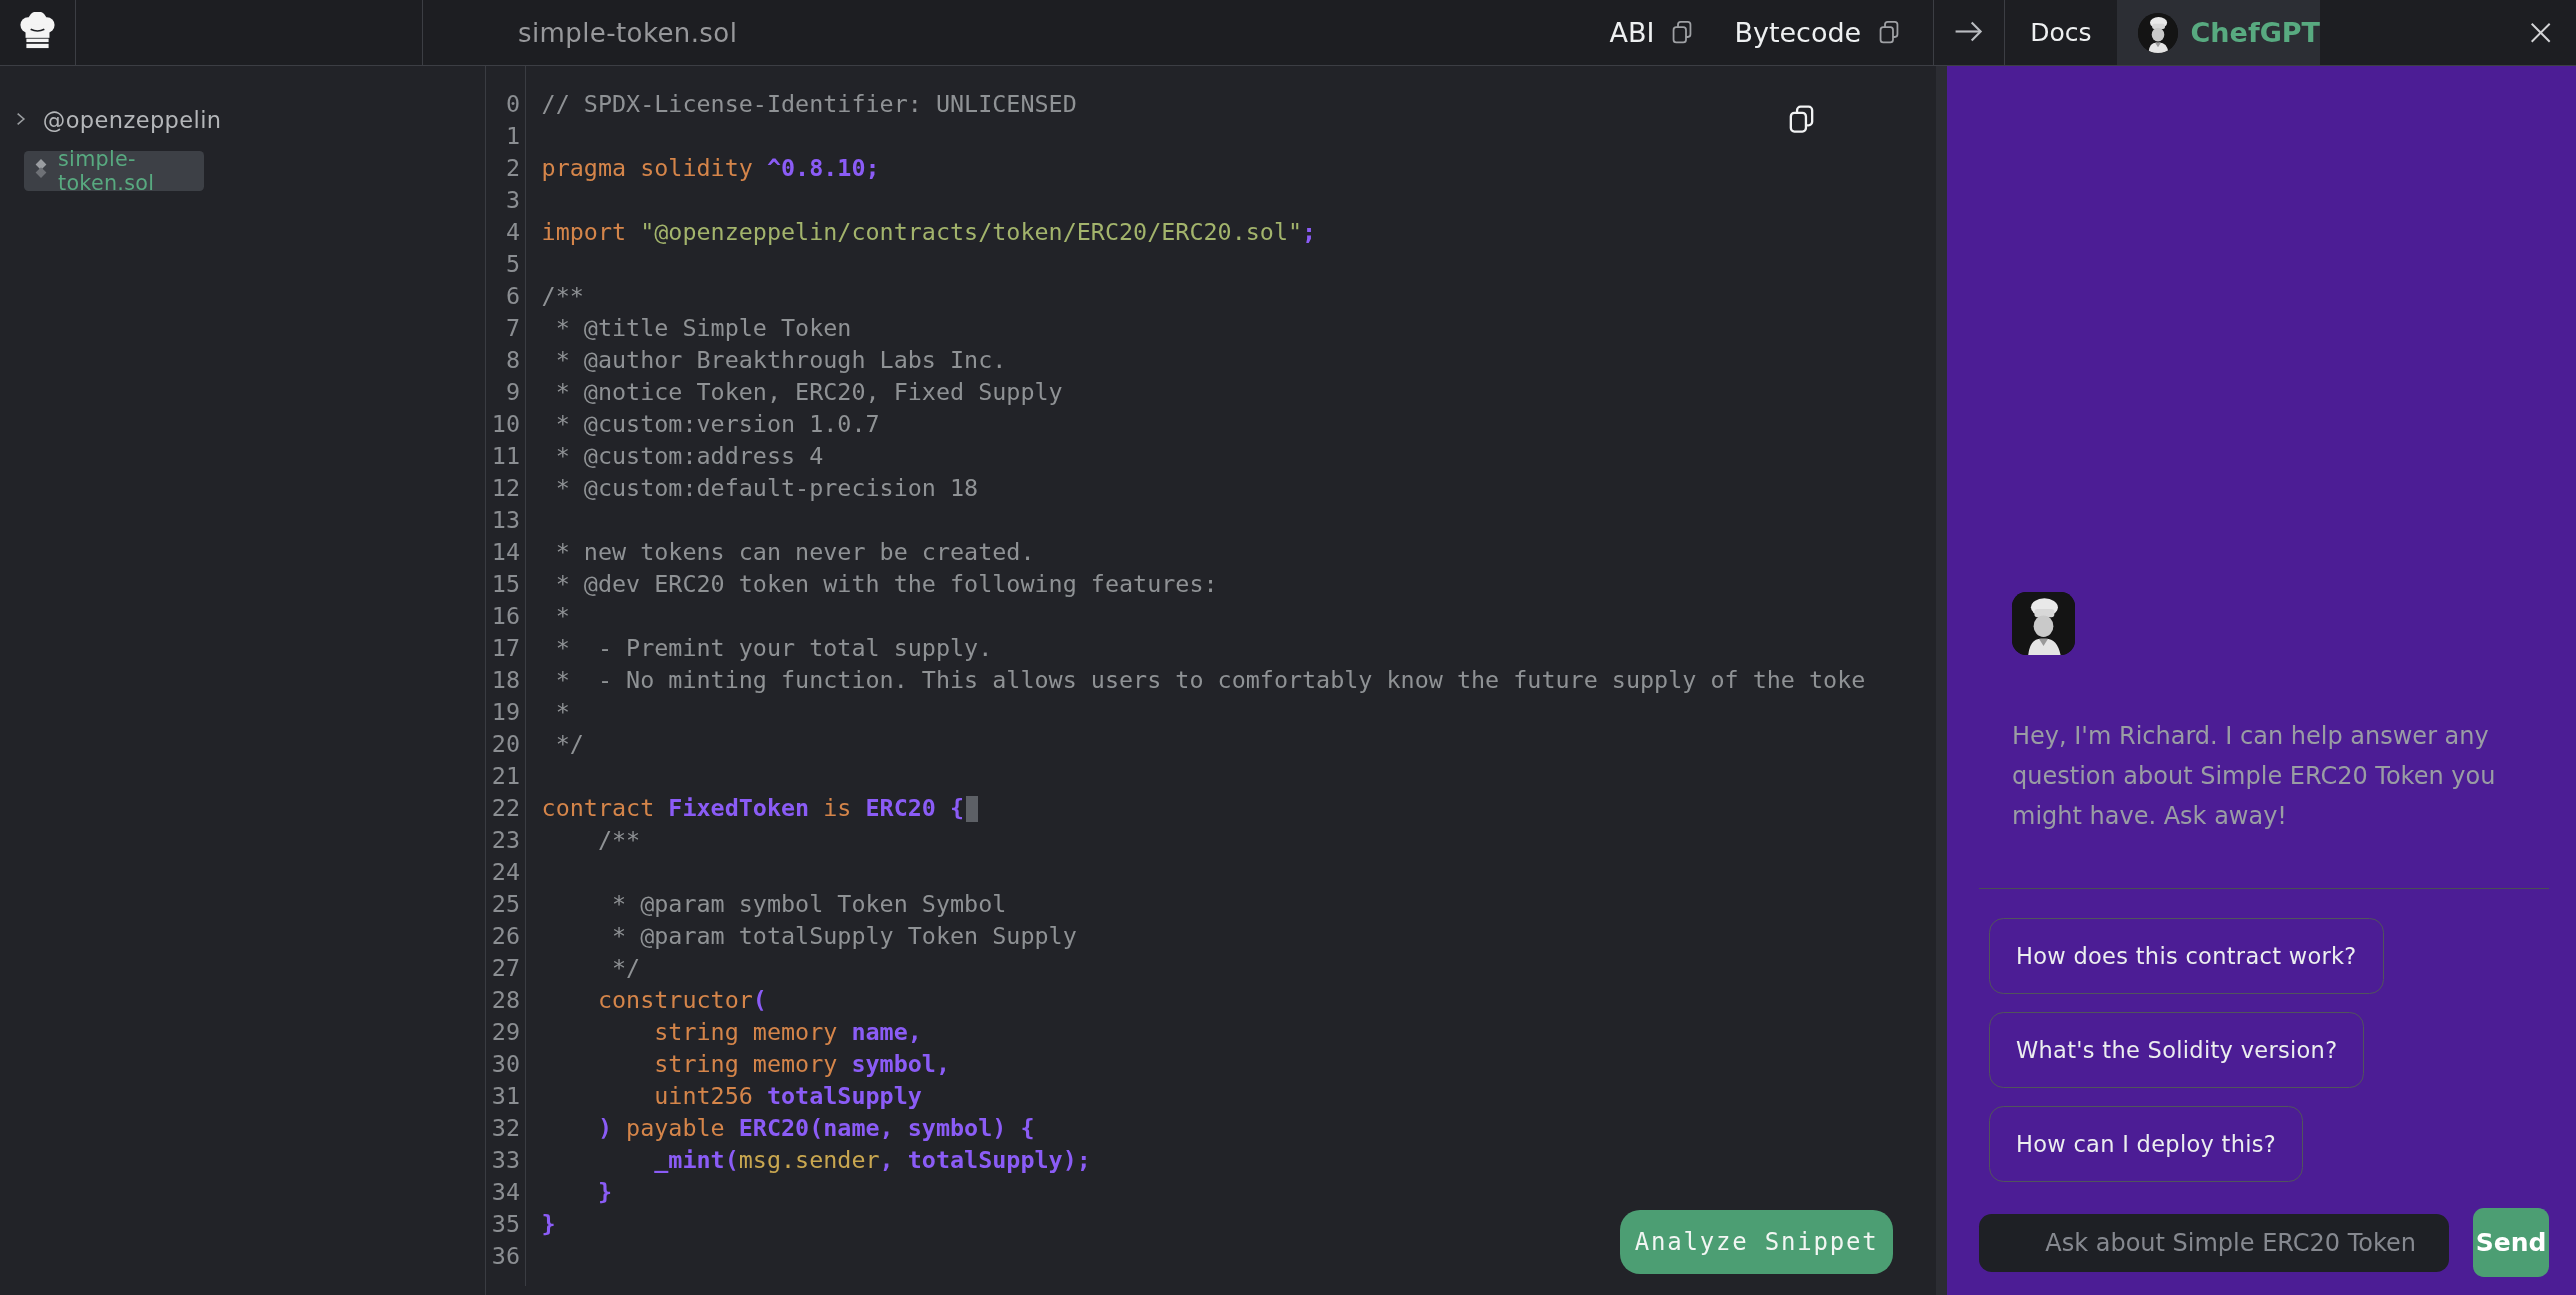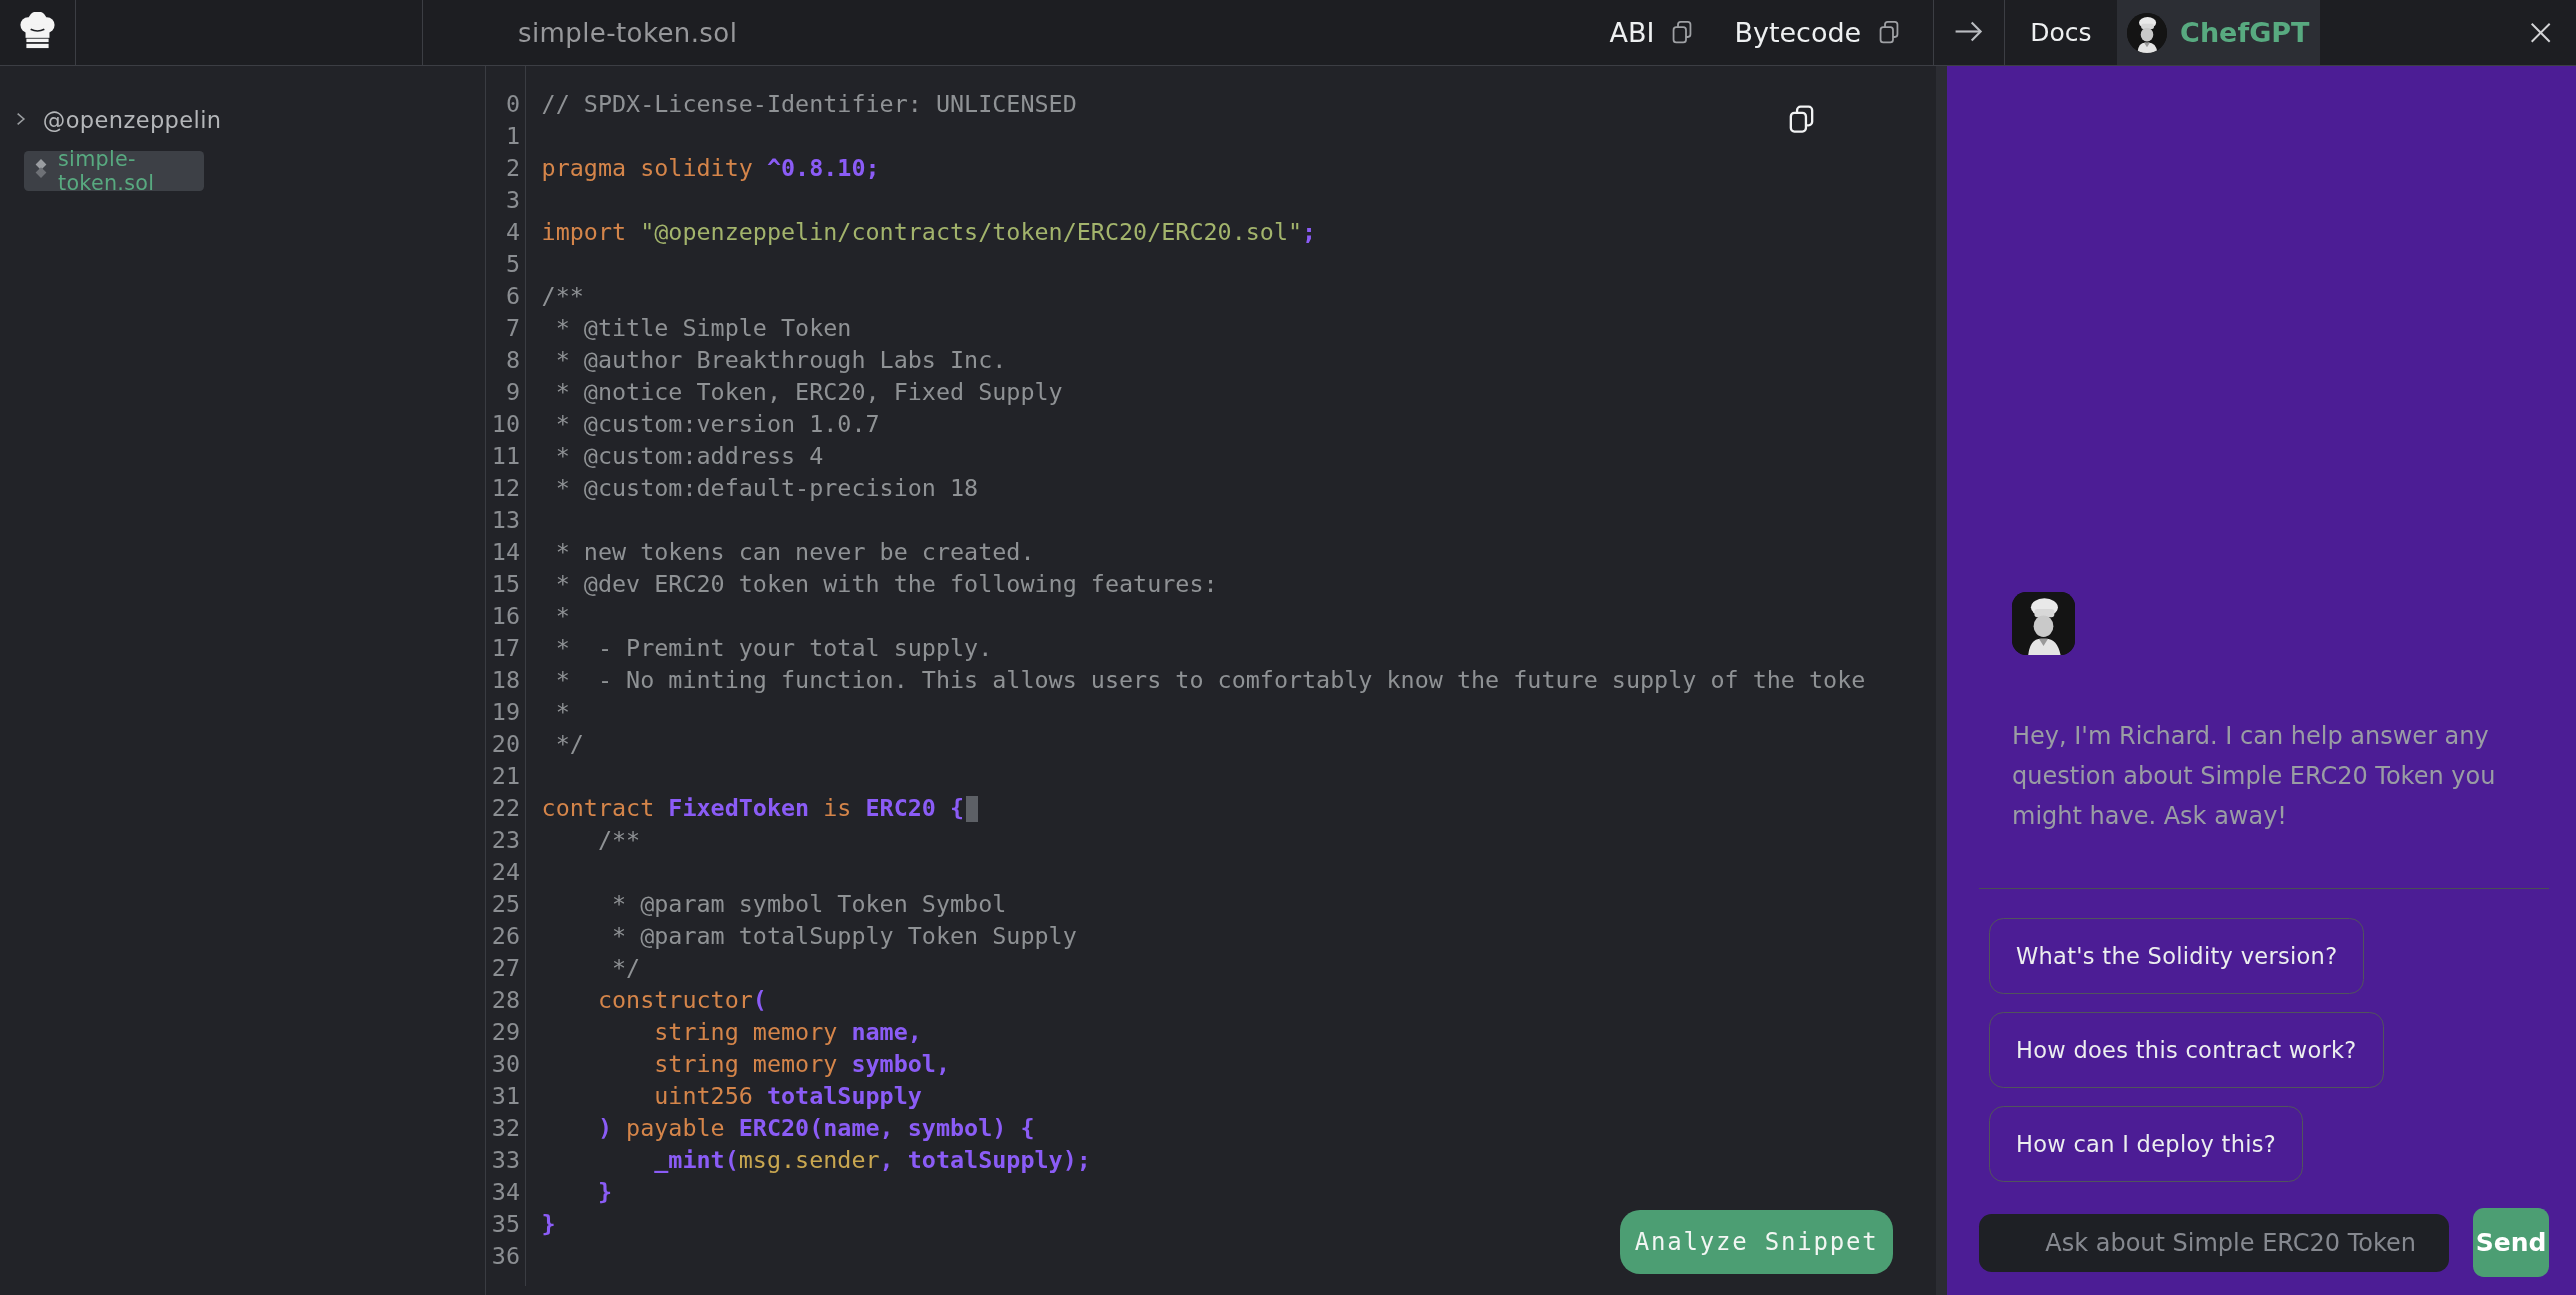--- a/index.html
+++ b/index.html
@@ -16,21 +16,21 @@
   .file-title { margin-left:95px; font-size:26px; color:#97989b; letter-spacing:0.4px; }
   .abi-group { display:flex; align-items:center; margin-right:32px; }
   .abi-group .lbl { font-size:27px; color:#eef0f1; font-weight:500; }
   .copy-btn { margin-left:16px; display:flex; align-items:center; cursor:pointer; }
   .gap40 { width:40px; }
   .vdiv { width:0.9px; background:#3c3e44; }
   .fwd-section { width:70px; display:flex; align-items:center; justify-content:center; cursor:pointer; }
   .docs-section { width:112px; display:flex; align-items:center; justify-content:center; cursor:pointer;
                   font-size:25px; color:#eef0f1; }
   .chefgpt-tab { width:203px; background:#2c2e34; display:flex; align-items:center;
-                 justify-content:center; gap:12.6px; cursor:pointer; }
+                 justify-content:flex-end; gap:12.6px; cursor:pointer; }
   .chefgpt-tab .tab-label { font-size:27px; font-weight:600; color:#58aa80; }
   .tab-avatar { width:40px; height:40px; border-radius:50%; overflow:hidden; background:#151515; flex:none; }
   .top-rest { flex:none; width:256px; display:flex; align-items:center; justify-content:flex-end;
               padding-right:23.4px; }
   .close-btn { cursor:pointer; display:flex; align-items:center; }
 
   
   .main { display:flex; height:1230px; }
 
   
@@ -350,22 +350,22 @@
         <ellipse cx="36" cy="17" rx="15" ry="10" fill="#e9e9e9"></ellipse>
         <rect x="25" y="19" width="22" height="9" rx="3" fill="#d8d8d8"></rect>
         <ellipse cx="35" cy="38" rx="11" ry="12" fill="#c9c9c9"></ellipse>
         <path d="M18 70 Q20 50 35 52 Q50 50 54 70 Z" fill="#e4e4e4"></path>
         <path d="M30 52 L35 60 L40 52 Z" fill="#9a9a9a"></path>
       </svg>
     </div>
     <div class="greeting">Hey, I'm Richard. I can help answer any question about Simple ERC20 Token you might have. Ask away!</div>
     <div class="chat-divider"></div>
     <div class="chips">
+        <button class="chip">How does this contract work?</button>
         <button class="chip">What's the Solidity version?</button>
-        <button class="chip">How does this contract work?</button>
         <button class="chip">How can I deploy this?</button>
       </div>
     <div class="input-row">
       <input class="chat-input" type="text" placeholder="Ask about Simple ERC20 Token" style="">
       <button class="send-btn">Send</button>
     </div>
   </div>
 </div>
 
 

